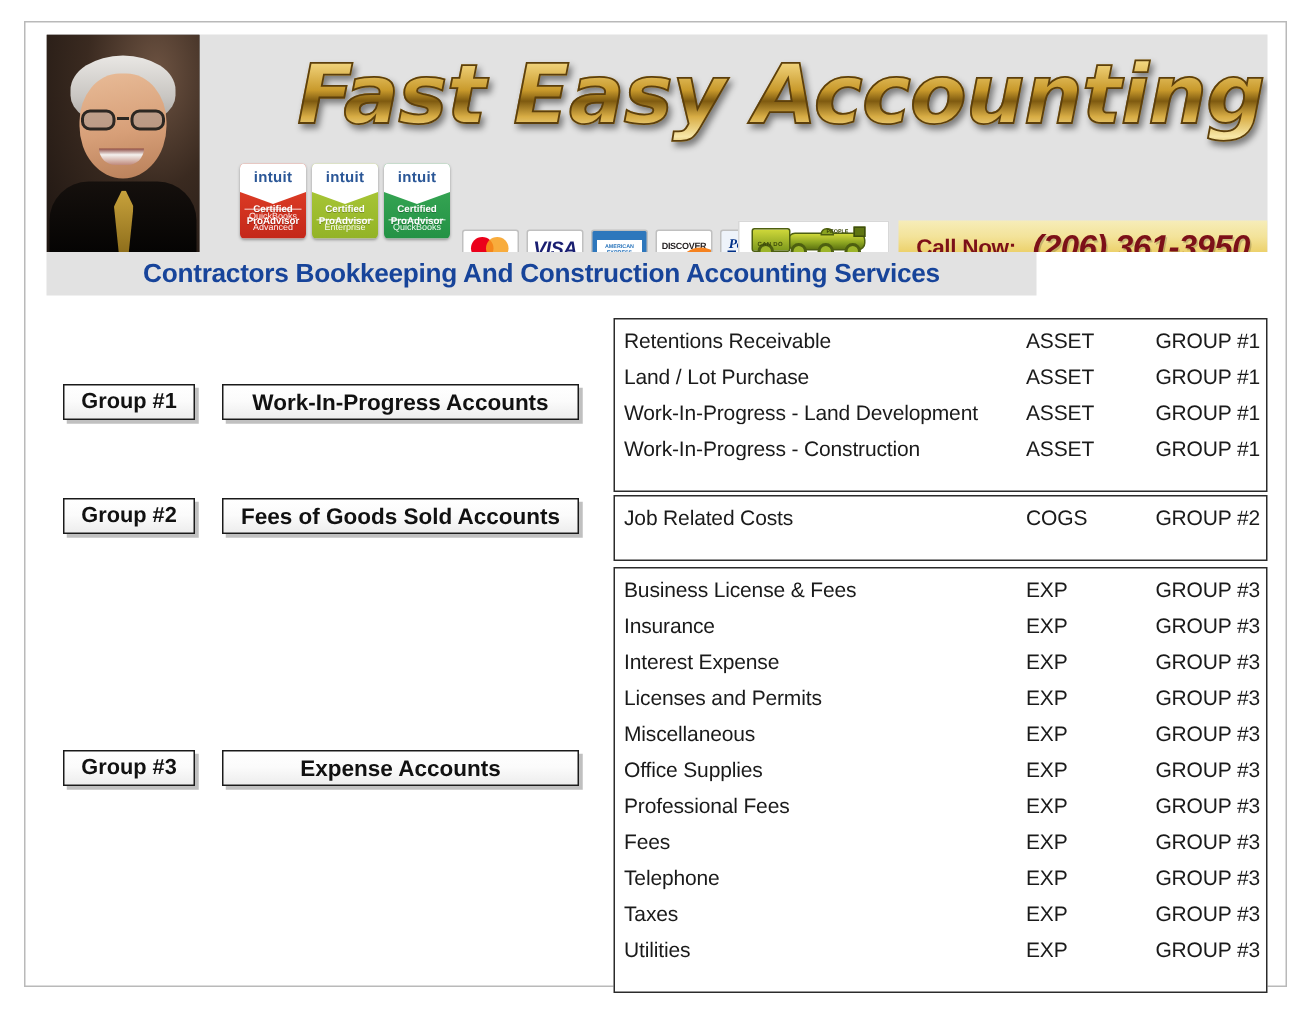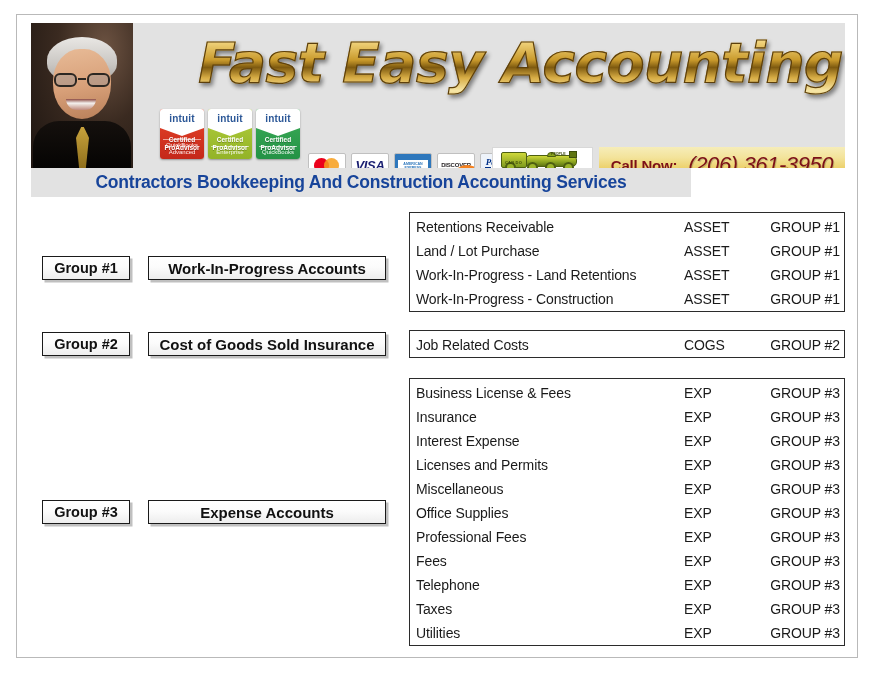--- a/index.html
+++ b/index.html
@@ -360,21 +360,21 @@
   #callbar .cn {
     font-family: "Liberation Sans", sans-serif;
     font-weight: bold;
     font-size: 15px;
     color: #7c1018;
     letter-spacing: -0.2px;
   }
   #callbar .num {
     font-family: "Liberation Sans", sans-serif;
     font-style: italic;
-    font-weight: normal;
+    font-weight: bold;
     font-size: 22px;
     color: #7c1018;
     letter-spacing: -0.4px;
     text-shadow: 1px 1px 0 rgba(0,0,0,0.18);
     text-align: right;
   }
 
   
   #subtitle {
     position: absolute;
@@ -415,21 +415,21 @@
   .lbl-big   { width: 238px; height: 24px; font-size: 15px; left: 148px; }
 
   
   .acct-table {
     position: absolute;
     left: 409px;
     width: 436px;
     border: 1.5px solid #2b2b2b;
     background: #ffffff;
     box-sizing: border-box;
-    padding: 2px 0 0 0;
+    padding: 2px 0 16px 0;
   }
   .acct-row {
     display: flex;
     align-items: center;
     height: 24px;
     font-family: "Liberation Sans", sans-serif;
     font-size: 14px;
     color: #1a1a1a;
     letter-spacing: -0.1px;
   }
@@ -555,33 +555,33 @@
       <div class="c-name">Retentions Receivable</div>
       <div class="c-type">ASSET</div>
       <div class="c-group">GROUP #1</div>
     </div>
     <div class="acct-row">
       <div class="c-name">Land / Lot Purchase</div>
       <div class="c-type">ASSET</div>
       <div class="c-group">GROUP #1</div>
     </div>
     <div class="acct-row">
-      <div class="c-name">Work-In-Progress - Land Retentions</div>
+      <div class="c-name">Work-In-Progress - Land Development</div>
       <div class="c-type">ASSET</div>
       <div class="c-group">GROUP #1</div>
     </div>
     <div class="acct-row">
       <div class="c-name">Work-In-Progress - Construction</div>
       <div class="c-type">ASSET</div>
       <div class="c-group">GROUP #1</div>
     </div>
   </div>
 
   <div class="lbl-box lbl-small" style="top:332px;">Group #2</div>
-  <div class="lbl-box lbl-big" style="top:332px;">Cost of Goods Sold Insurance</div>
+  <div class="lbl-box lbl-big" style="top:332px;">Fees of Goods Sold Accounts</div>
 
   <div class="acct-table" style="top:330px;">
     <div class="acct-row">
       <div class="c-name">Job Related Costs</div>
       <div class="c-type">COGS</div>
       <div class="c-group">GROUP #2</div>
     </div>
   </div>
 
   <div class="lbl-box lbl-small" style="top:500px;">Group #3</div>

